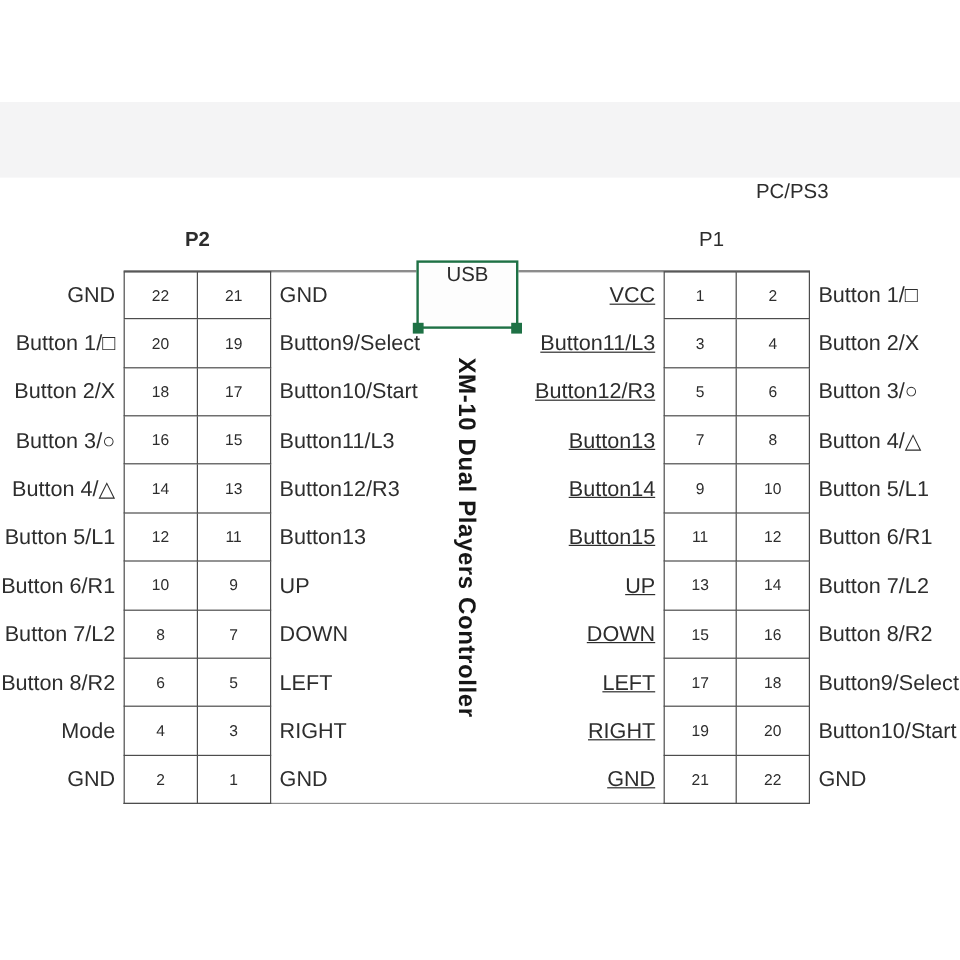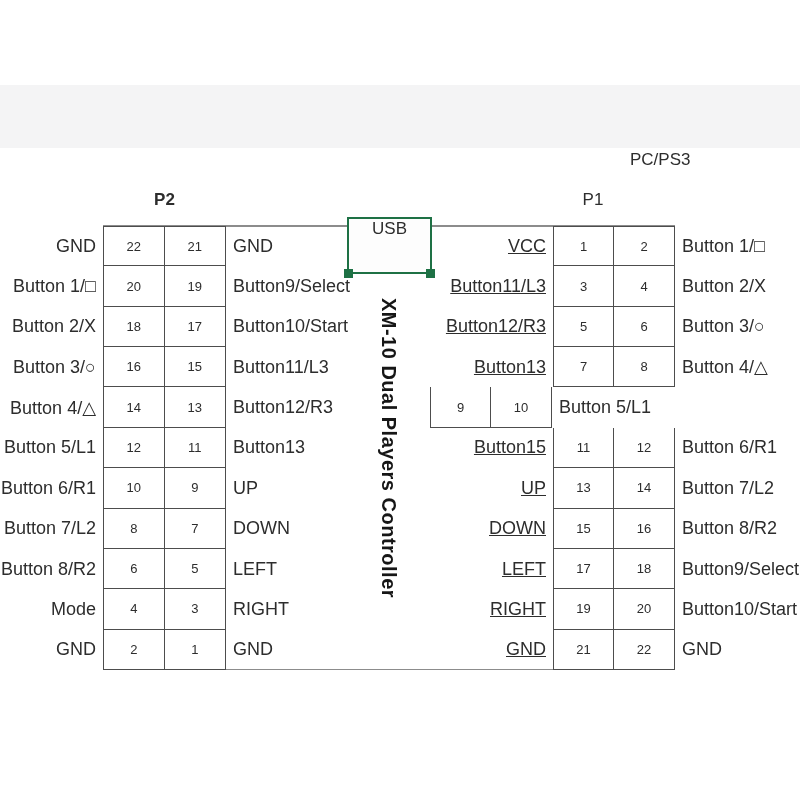--- a/index.html
+++ b/index.html
@@ -160,20 +160,21 @@
         <div class="pin">6</div>
         <div class="lab rt-outer">Button 3/○</div>
       </div>
       <div class="prow">
         <div class="lab rt-inner">Button13</div>
         <div class="pin pfirst">7</div>
         <div class="pin">8</div>
         <div class="lab rt-outer">Button 4/△</div>
       </div>
       <div class="prow">
+        <div class="lab rt-inner">Button14</div>
         <div class="pin pfirst">9</div>
         <div class="pin">10</div>
         <div class="lab rt-outer">Button 5/L1</div>
       </div>
       <div class="prow">
         <div class="lab rt-inner">Button15</div>
         <div class="pin pfirst">11</div>
         <div class="pin">12</div>
         <div class="lab rt-outer">Button 6/R1</div>
       </div>

